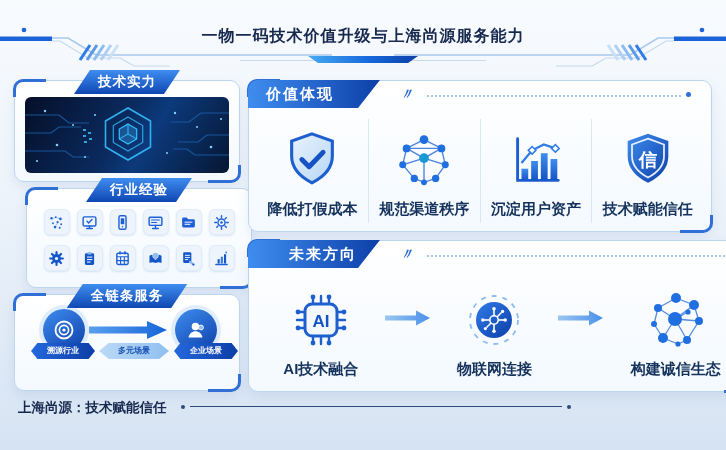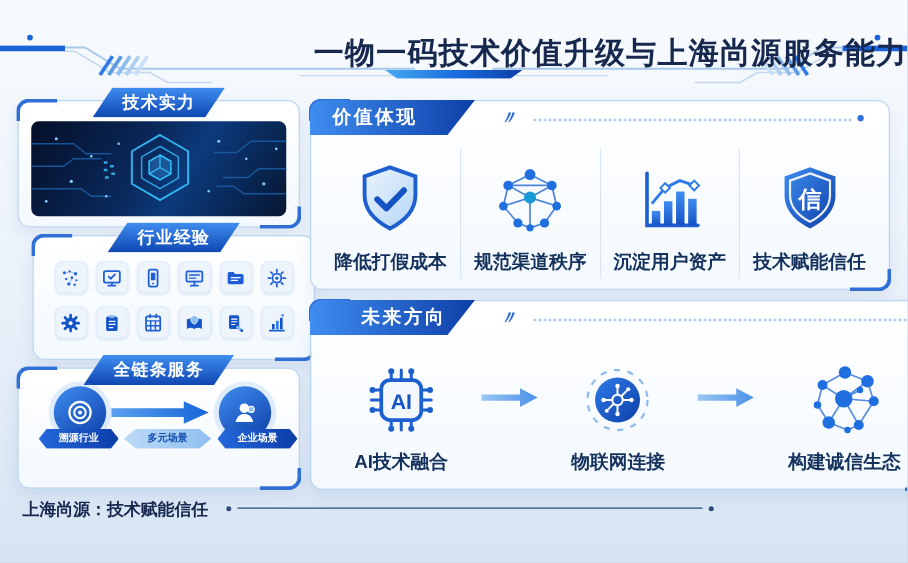--- a/index.html
+++ b/index.html
@@ -4,22 +4,22 @@
 <style>
   * { margin:0; padding:0; box-sizing:border-box; }
   body { font-family:"Liberation Sans","DejaVu Sans",sans-serif; background:#cfd9e6; }
   .stage{
     position:relative; width:726px; height:450px; overflow:hidden;
     background:linear-gradient(180deg,#f8fbfe 0%,#eef4fb 40%,#dfeaf6 78%,#d6e3f2 100%);
   }
   
   .hdr-decor{ position:absolute; left:0; top:0; width:726px; height:72px; }
   .page-title{
-    position:absolute; left:0; top:26px; width:726px; text-align:right;
-    font-size:24px; font-weight:bold; color:#16284e; letter-spacing:1px;
+    position:absolute; left:0; top:26px; width:726px; text-align:center;
+    font-size:16px; font-weight:bold; color:#16284e; letter-spacing:1px;
   }
   .title-line{ position:absolute; left:240px; top:60px; width:246px; height:1px; background:#c6daee; }
   .title-bar{
     position:absolute; left:308px; top:56px; width:110px; height:7px;
     background:linear-gradient(90deg,#46aaf2,#1769dc 55%,#0d3fa8);
     clip-path:polygon(0 0,100% 0,91% 100%,9% 100%);
   }
   
   .panel{
     position:absolute; background:linear-gradient(180deg,#ffffff,#f3f9ff);

